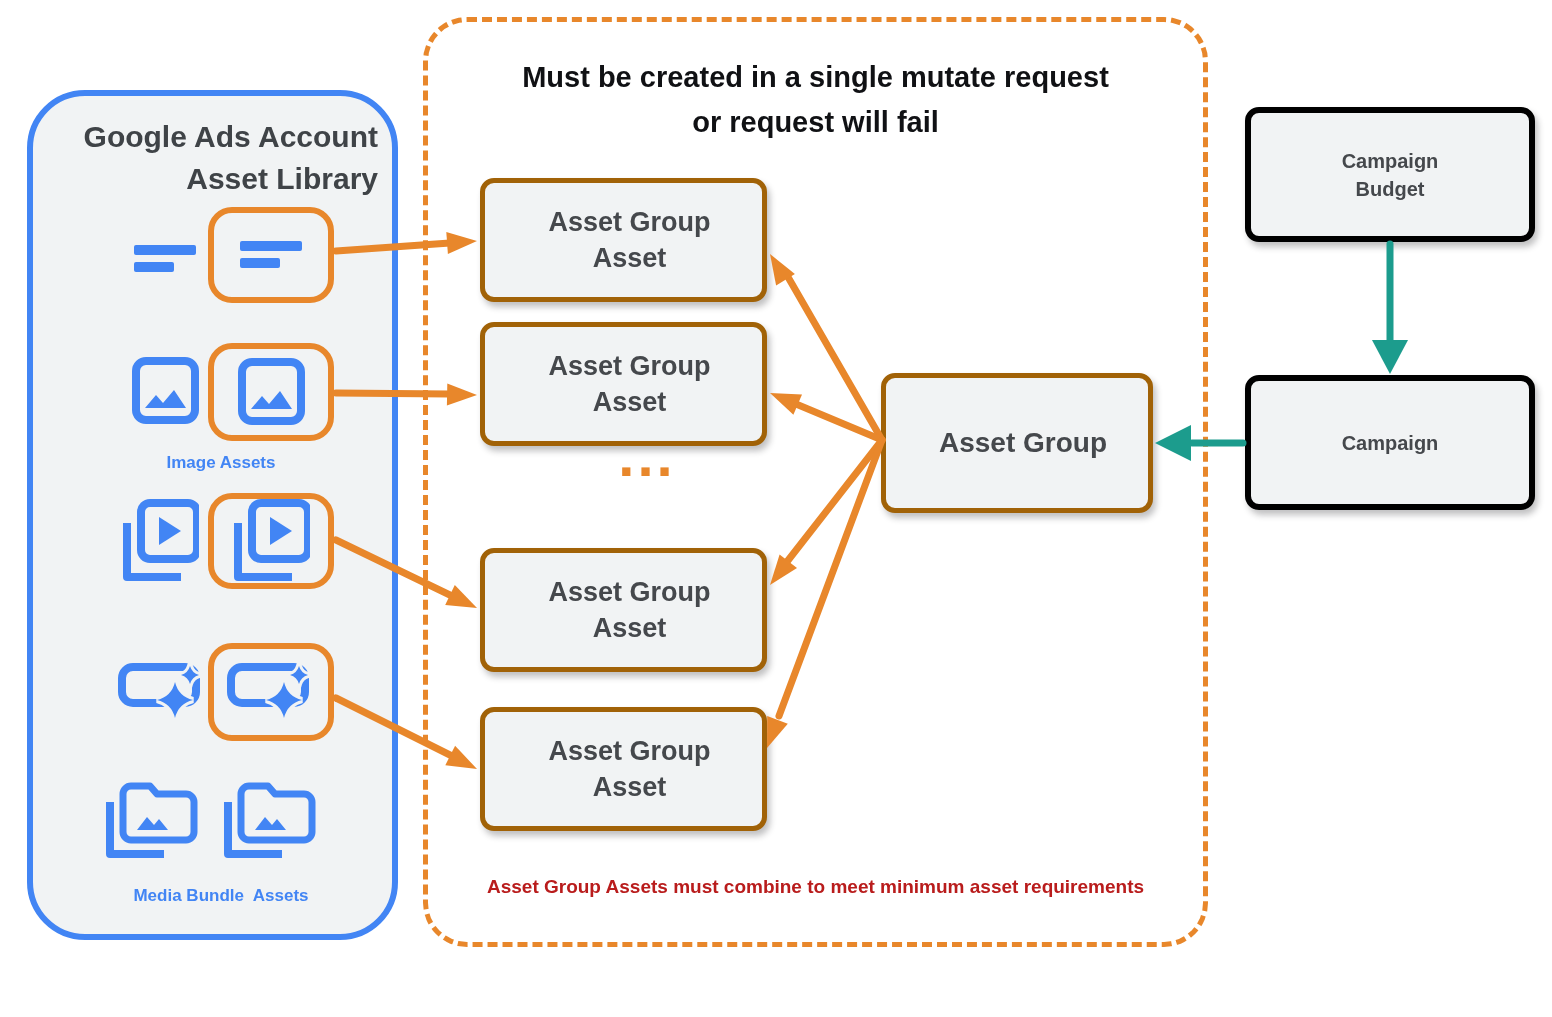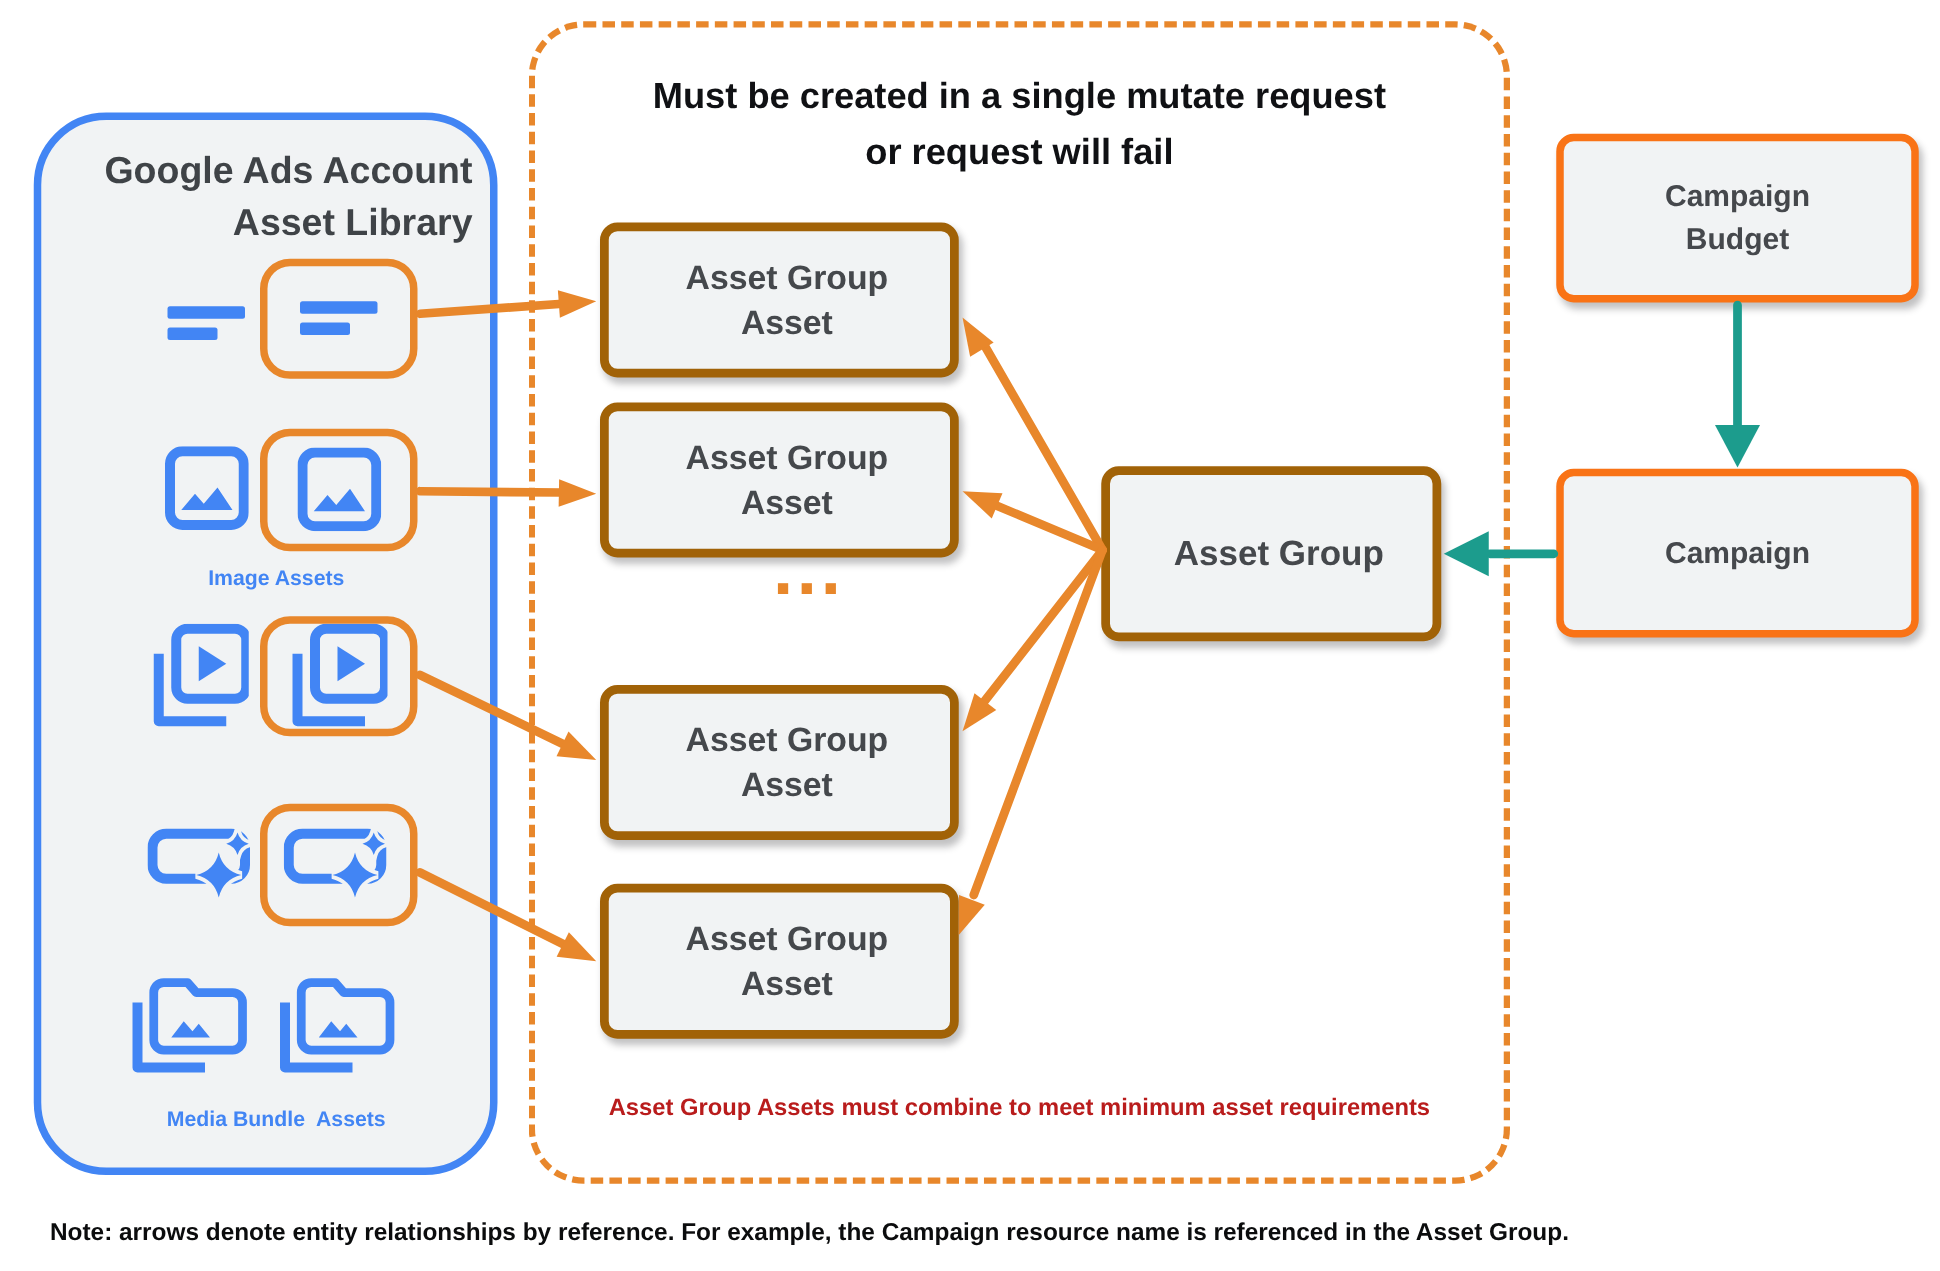--- a/index.html
+++ b/index.html
@@ -27,22 +27,22 @@
   .icon-wrapper{
     border:6px solid #E8872B;border-radius:24px;background:transparent;
   }
   
   .ebox{
     display:flex;align-items:center;justify-content:center;text-align:center;
     background:#F1F3F4;border-radius:14px;
     font-weight:bold;color:#45484C;line-height:1.35;white-space:pre-line;
     box-shadow:3px 5px 6px rgba(32,33,36,0.28);
   }
-  .orange-box{border:7px solid #a16207;font-size:27px;padding-left:12px;}
-  .teal-box{border:6px solid #f97316;font-size:24px;line-height:1.4;}
+  .orange-box{border:5px solid #a16207;font-size:27px;padding-left:12px;}
+  .teal-box{border:6px solid #000000;font-size:20px;line-height:1.4;}
   .mutate-title{
     left:443px;top:55px;width:745px;text-align:center;
     font-size:29px;font-weight:bold;color:#101114;
     line-height:1.55;white-space:pre-line;
   }
   .ellipsis{
     left:572px;top:420px;width:150px;height:72px;line-height:72px;text-align:center;
     color:#E8872B;font-size:58px;font-weight:bold;letter-spacing:3px;
   }
   .footnote{
@@ -137,21 +137,20 @@
   <div class="abs ebox orange-box" style="left:480px;top:707px;width:287px;height:124px">Asset Group
 Asset</div>
 
   <div class="abs footnote">Asset Group Assets must combine to meet minimum asset requirements</div>
 
   <div class="abs ebox orange-box" style="left:881px;top:373px;width:272px;height:140px;font-size:28px">Asset Group</div>
   <div class="abs ebox teal-box" style="left:1245px;top:107px;width:290px;height:135px">Campaign
 Budget</div>
   <div class="abs ebox teal-box" style="left:1245px;top:375px;width:290px;height:135px">Campaign</div>
 
-  <div class="abs note">Note: arrows denote entity relationships by reference. For example, the Campaign resource name is referenced in the Asset Group.</div>
 
   <svg class="abs arrows" width="1552" height="1017" viewBox="0 0 1552 1017">
 
     <g stroke="#E8872B" stroke-width="7" stroke-linecap="round" fill="#E8872B">
       <g>
         <line x1="336" y1="251" x2="450" y2="243"></line>
         <polygon points="477,241 447.9,254.1 446.3,232.1" stroke="none"></polygon>
       </g>
       <g>
         <line x1="336" y1="393" x2="449" y2="394"></line>

